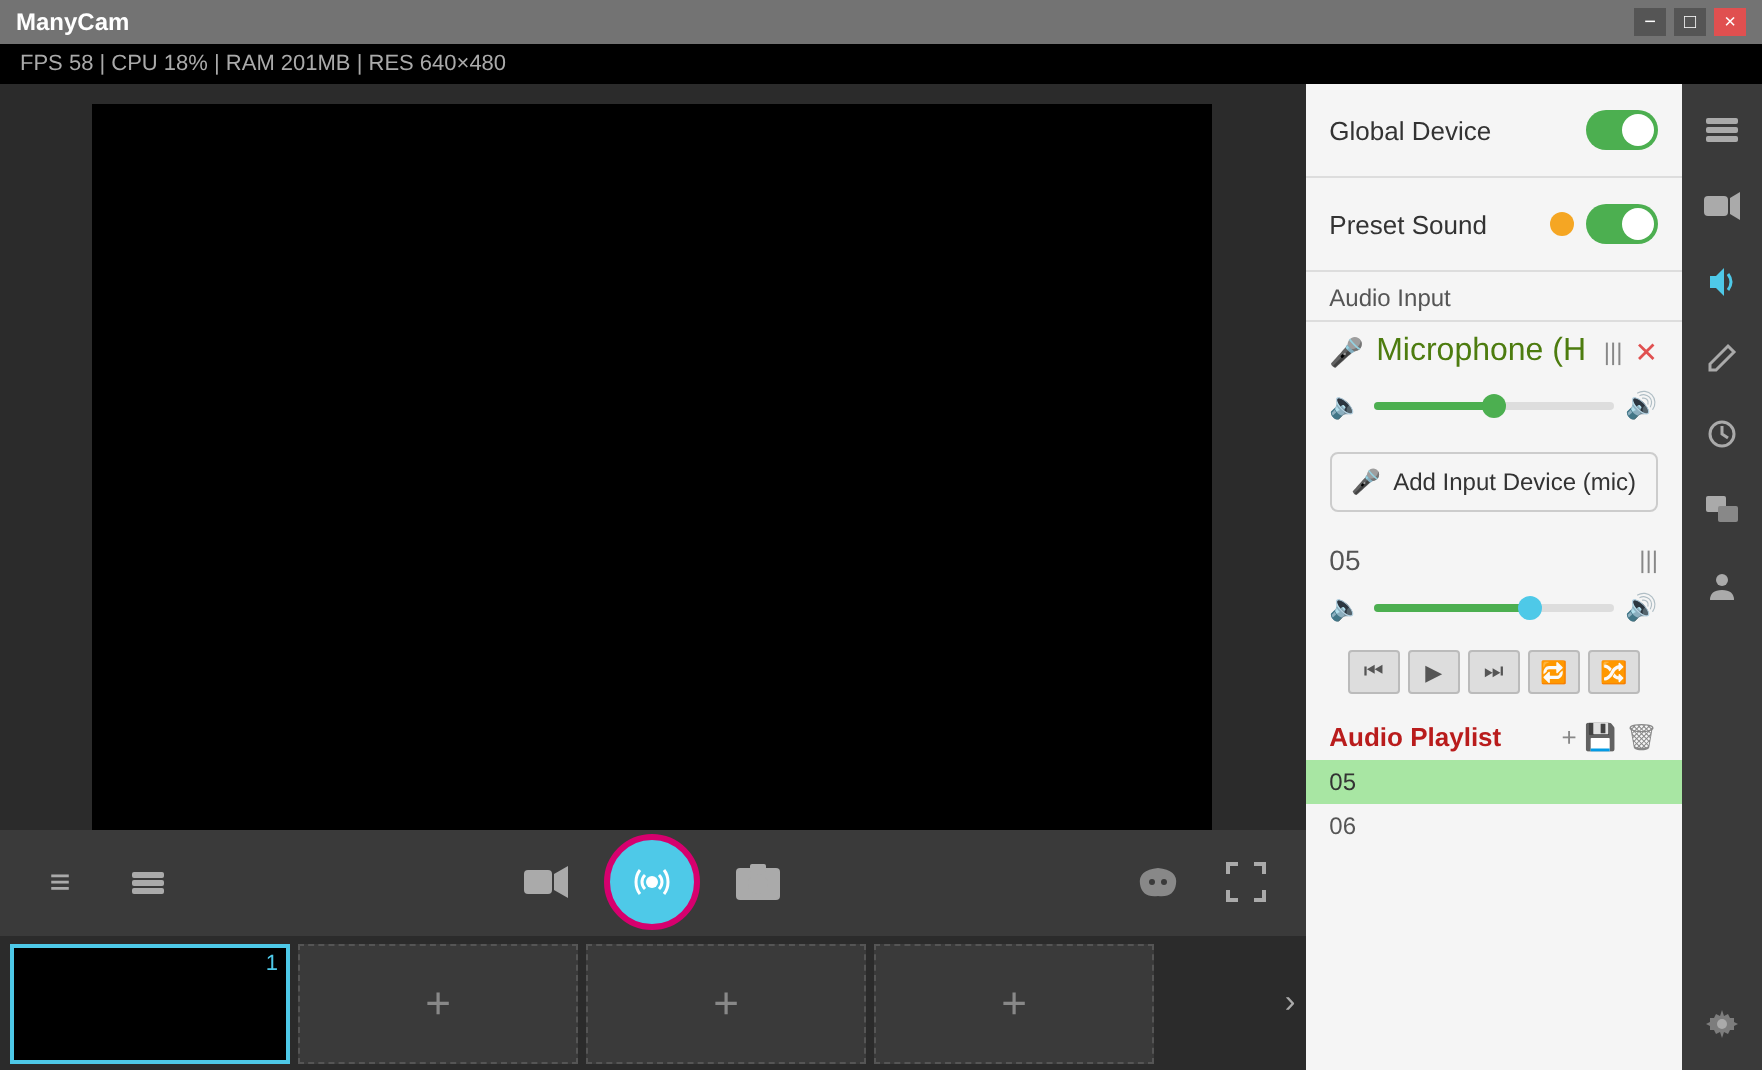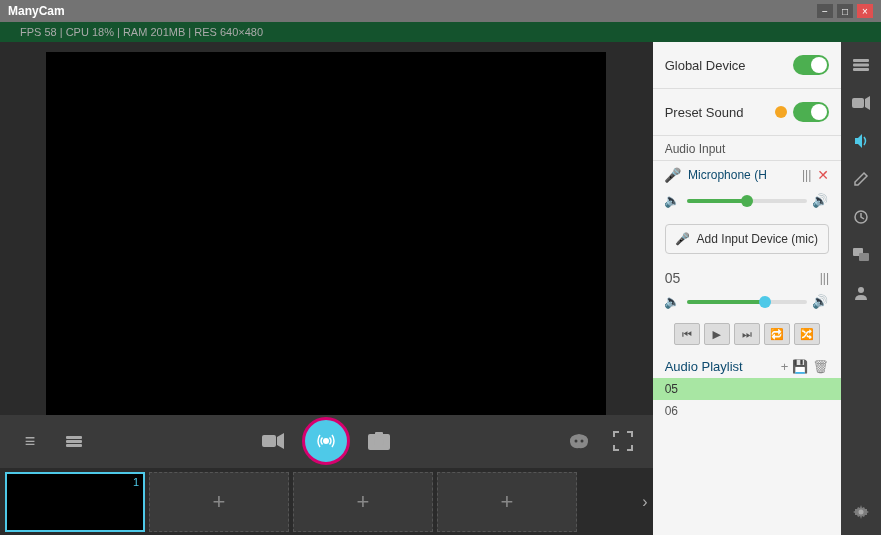--- a/index.html
+++ b/index.html
@@ -14,22 +14,22 @@
     #titlebar .title { color: white; font-size: 12px; font-weight: bold; }
     #titlebar .controls { display: flex; gap: 4px; }
     #titlebar .ctrl-btn {
       width: 16px; height: 14px; background: #555; border: none; color: white;
       font-size: 10px; cursor: pointer; display: flex; align-items: center; justify-content: center;
     }
     #titlebar .ctrl-btn.close { background: #e05050; }
 
     
     #statsbar {
-      width: 100%; height: 20px; background: #14532d;
-      display: flex; align-items: center; padding: 0 20px;
+      width: 100%; height: 20px; background: #000000;
+      display: flex; align-items: center; padding: 0 10px;
     }
     #statsbar span { color: #aaa; font-size: 11px; }
 
     
     #main { display: flex; width: 100%; height: 493px; }
 
     
     #video-area {
       flex: 1; display: flex; flex-direction: column;
       background: #2b2b2b;
@@ -141,21 +141,21 @@
       border-bottom: 1px solid #ddd;
     }
 
     
     .mic-row {
       display: flex; align-items: center; gap: 6px;
       padding: 6px 12px;
       background: #f5f5f5;
     }
     .mic-icon { color: #4caf50; font-size: 14px; }
-    .mic-label { font-size: 12px; color: #0c4a6e; flex: 1; }
+    .mic-label { font-size: 16px; color: #4d7c0f; flex: 1; }
     .mic-bars { color: #888; font-size: 12px; }
     .mic-remove { color: #e05050; font-size: 14px; cursor: pointer; }
 
     
     .slider-row {
       display: flex; align-items: center; gap: 6px; padding: 4px 12px 8px;
     }
     .vol-icon { color: #888; font-size: 13px; }
     .slider-track {
       flex: 1; height: 4px; background: #ddd; border-radius: 2px; position: relative;
@@ -195,21 +195,21 @@
       width: 26px; height: 22px; background: #ddd; border: 1px solid #bbb;
       display: flex; align-items: center; justify-content: center;
       cursor: pointer; font-size: 11px; color: #555; border-radius: 2px;
     }
 
     
     .playlist-header {
       display: flex; align-items: center; justify-content: space-between;
       padding: 8px 12px 4px;
     }
-    .playlist-label { font-size: 13px; color: #0c4a6e; font-weight: 400; }
+    .playlist-label { font-size: 13px; color: #b91c1c; font-weight: 700; }
     .playlist-actions { display: flex; gap: 4px; }
     .pl-action { color: #888; font-size: 13px; cursor: pointer; }
 
     .playlist-item {
       padding: 4px 12px; font-size: 12px; color: #555; cursor: pointer;
     }
     .playlist-item.active { background: #a8e6a3; color: #333; }
 
     .right-wrapper { display: flex; height: 493px; }
   </style>

